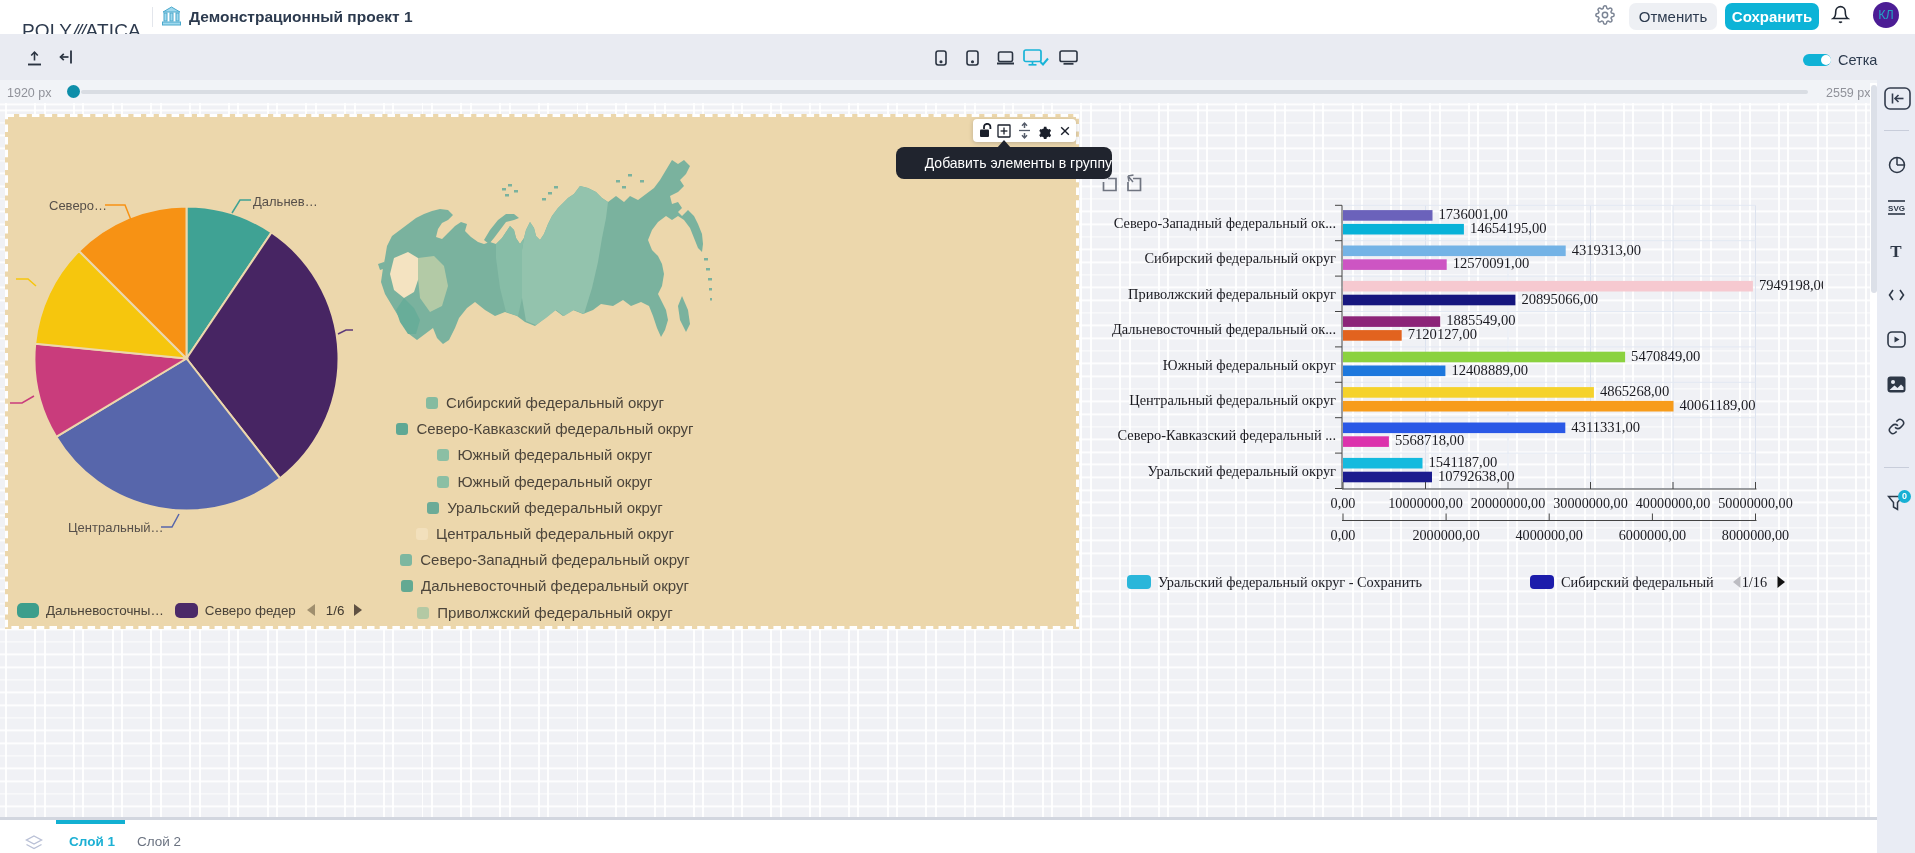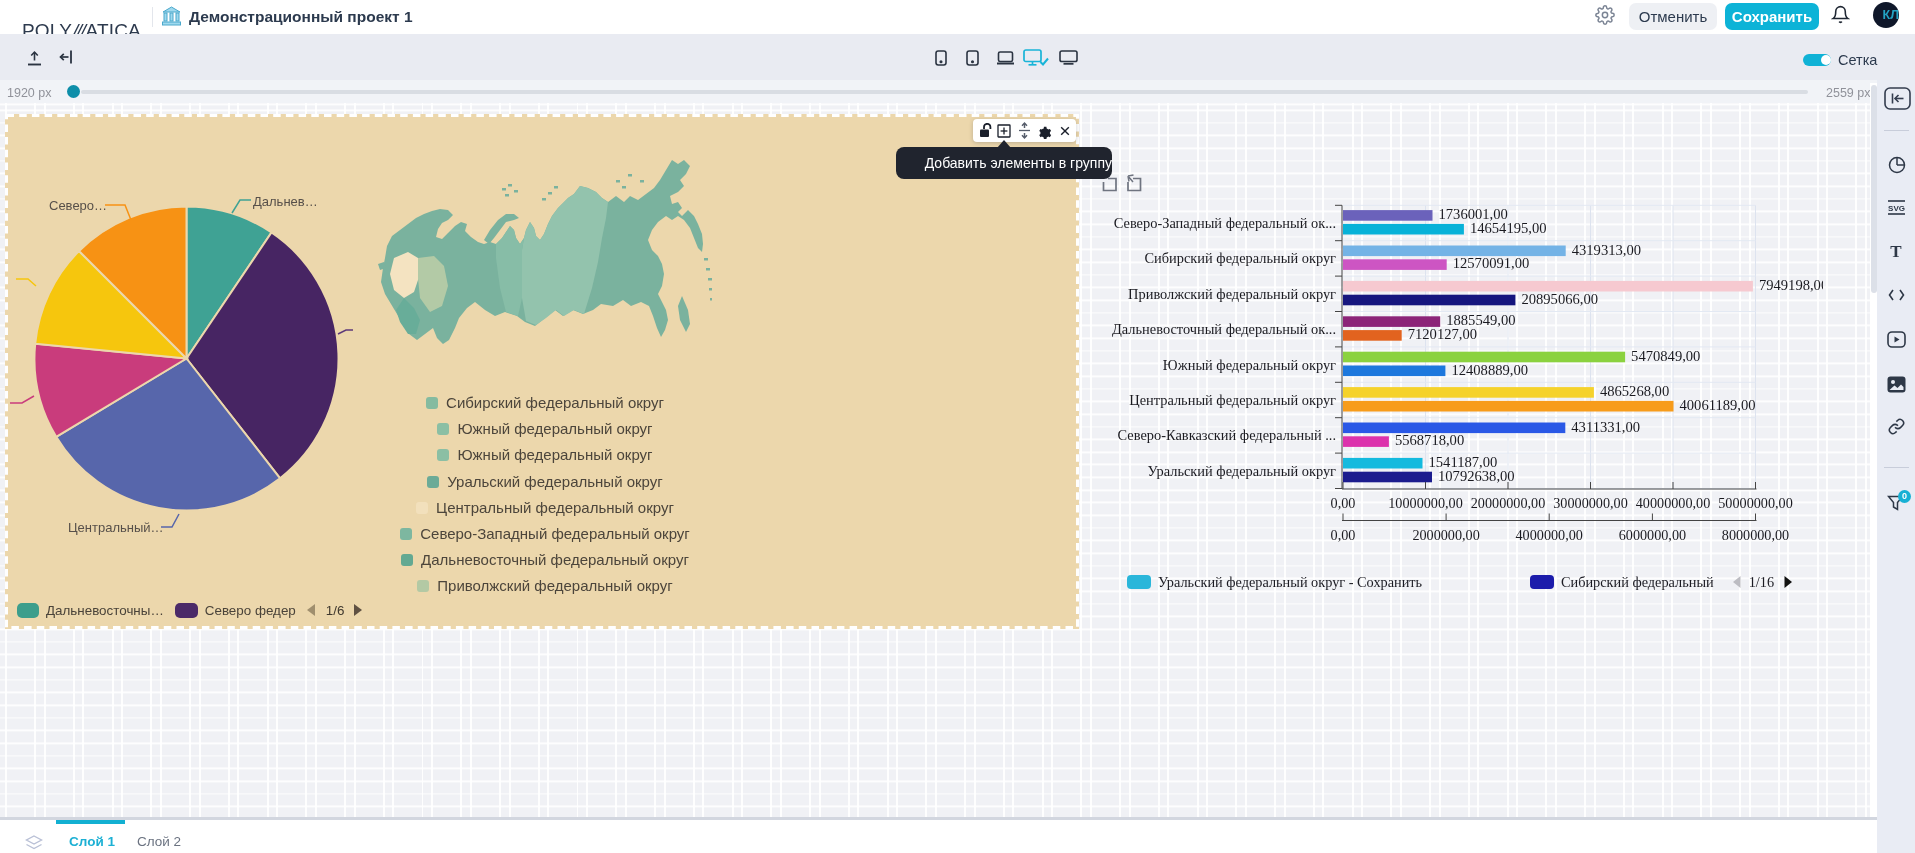--- a/index.html
+++ b/index.html
@@ -5,21 +5,21 @@
 body{font-family:"Liberation Sans",sans-serif;position:relative;background:#fff}
 .abs{position:absolute}
 .header{position:absolute;left:0;top:0;width:1915px;height:34px;background:#fff}
 .logo{position:absolute;left:22px;top:20px;font-size:19px;font-weight:400;color:#2d3a4e;letter-spacing:.2px}
 .logo i{font-style:italic;letter-spacing:-1.5px;margin:0 1px}
 .hdiv{position:absolute;left:152px;top:7px;width:1px;height:20px;background:#e3e6ec}
 .ptitle{position:absolute;left:189px;top:8px;font-size:15.5px;font-weight:600;color:#2c3a4e}
 .btn{position:absolute;top:3px;height:27px;border-radius:7px;font-size:15px;line-height:27px;text-align:center}
 .btn.cancel{left:1629px;width:88px;background:#eef0f4;color:#2c3a4e;font-weight:500}
 .btn.save{left:1725px;width:94px;background:#0db3d7;color:#fff;font-weight:700}
-.avatar{position:absolute;left:1873px;top:2px;width:26px;height:26px;border-radius:50%;background:#0f172a;color:#23a3c4;font-weight:700;font-size:12.5px;text-align:right;line-height:26px}
+.avatar{position:absolute;left:1873px;top:2px;width:26px;height:26px;border-radius:50%;background:#4c1d95;color:#23a3c4;font-weight:400;font-size:12.5px;text-align:center;line-height:26px}
 .toolbar{position:absolute;left:0;top:34px;width:1915px;height:46px;background:#e9ebf2}
 .ruler{position:absolute;left:0;top:80px;width:1877px;height:23px;background:#f1f3f7}
 .ruler .lab{position:absolute;top:5.5px;font-size:12.5px;color:#90929a}
 .canvas{position:absolute;left:0;top:103px;width:1877px;height:715px;background:#f0f1f5;overflow:hidden}
 .grid{position:absolute;left:0;top:0;width:1877px;height:715px;
 background-image:repeating-linear-gradient(to right,rgba(255,255,255,.95) 0 1.8px,transparent 1.8px 29.2px,rgba(255,255,255,.95) 29.2px 31px,transparent 31px 38.75px),repeating-linear-gradient(to bottom,rgba(255,255,255,.85) 0 1.7px,transparent 1.7px 12.66px);
 background-position:5px 6.4px}
 .divbar{position:absolute;left:0;top:817px;width:1877px;height:3px;background:#d2d6df}
 .bottombar{position:absolute;left:0;top:820px;width:1877px;height:33px;background:#fff}
 .tab1{position:absolute;left:56px;top:0px;width:69px;height:3.5px;background:#12b0d2}
@@ -254,20 +254,21 @@
     <polyline points="11,165 23,165 31,172" fill="none" stroke="#f6c60d" stroke-width="1.5"></polyline>
     <polyline points="5,289 17,289 29,282" fill="none" stroke="#c93c7c" stroke-width="1.5"></polyline>
     <polyline points="333,220 341,216 348,216" fill="none" stroke="#5d3a7a" stroke-width="1.5"></polyline>
   </svg>
   <div class="plabel" style="left:253px;top:194px">Дальнев…</div>
   <div class="plabel" style="left:49px;top:198px">Северо…</div>
   <div class="plabel" style="left:68px;top:520px">Центральный…</div>
 
   <div class="maplegend">
     <div><span class="sw" style="background:#85bba0"></span>Сибирский федеральный округ</div>
+    <div><span class="sw" style="background:#5fa894"></span>Северо-Кавказский федеральный округ</div>
     <div><span class="sw" style="background:#8bbfa4"></span>Южный федеральный округ</div>
     <div><span class="sw" style="background:#8bbfa4"></span>Южный федеральный округ</div>
     <div><span class="sw" style="background:#6cab97"></span>Уральский федеральный округ</div>
     <div><span class="sw" style="background:#f2e0bc"></span>Центральный федеральный округ</div>
     <div><span class="sw" style="background:#7db7a0"></span>Северо-Западный федеральный округ</div>
     <div><span class="sw" style="background:#63a992"></span>Дальневосточный федеральный округ</div>
     <div><span class="sw" style="background:#b3c9a4"></span>Приволжский федеральный округ</div>
   </div>
 
   <div class="plegend">
@@ -287,21 +288,21 @@
   <div class="chlegend" style="left:1127px">
     <span class="sw" style="width:24px;height:14px;border-radius:4px;background:#2ab6da"></span>
     <span>Уральский федеральный округ - Сохранить</span>
   </div>
   <div class="chlegend" style="left:1530px">
     <span class="sw" style="width:24px;height:14px;border-radius:4px;background:#1c1cab"></span>
     <span>Сибирский федеральный</span>
     <svg width="11" height="14" viewBox="0 0 11 14" style="margin-left:17px">
       <path d="M9.5 1 L2 7 L9.5 13 Z" fill="#bcbcc2"></path>
     </svg>
-    <span style="margin-left:7px">1/16</span>
+    <span style="">1/16</span>
     <svg width="11" height="14" viewBox="0 0 11 14" style="margin-left:9px">
       <path d="M1.5 1 L9 7 L1.5 13 Z" fill="#111"></path>
     </svg>
   </div>
 
   <svg class="abs" style="left:1100px;top:172px" width="46" height="22" viewBox="0 0 46 22" fill="none" stroke="#6f7480" stroke-width="1.7">
     <path d="M3.5 10 V18.5 H16 V6.5 H8"></path>
     <path d="M28 10 V18.5 H40.5 V6.5 H33"></path>
     <path d="M33 10 L28 4 M28 4 L33.5 3 M28 4 L29 9.5" stroke-width="1.5"></path>
   </svg>

